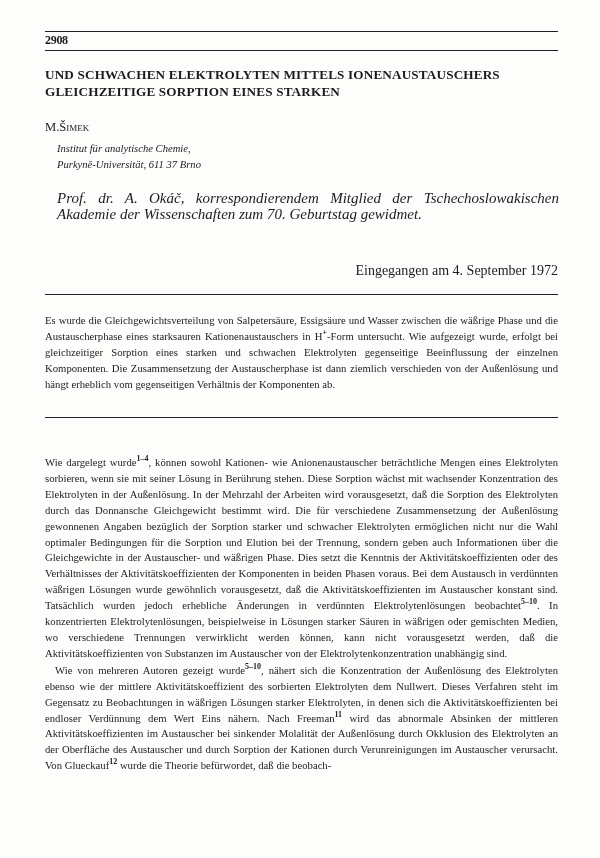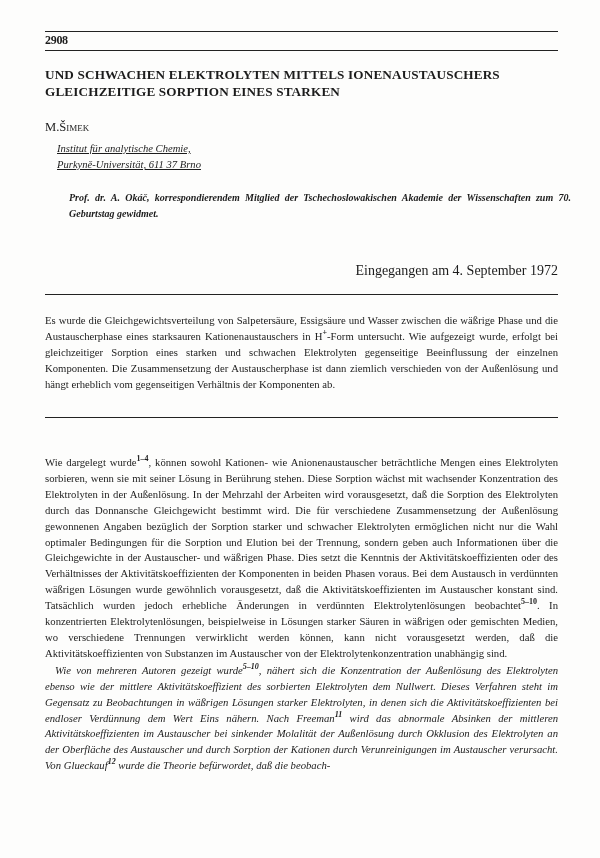--- a/index.html
+++ b/index.html
@@ -7,27 +7,27 @@
       width: 600px; height: 858px; background: #fdfdfc; overflow: hidden;
       font-family: "Liberation Serif", "DejaVu Serif", serif; color: #1c1c1c;
       position: relative;
     }
     .page { position: absolute; left: 45px; top: 0; width: 513px; height: 768px; }
     .rule { position: absolute; left: 0; width: 513px; height: 0; border-top: 1.6px solid #222; }
     .pagenum { position: absolute; left: 0; top: 33px; font-size: 12px; font-weight: bold; letter-spacing: -0.3px; }
     .title { position: absolute; left: 0; top: 66px; font-size: 13.2px; font-weight: bold; line-height: 17px; letter-spacing: 0.15px; white-space: nowrap; }
     .author { position: absolute; left: 0; top: 120px; font-size: 12.6px; line-height: 14px; }
     .author .sc { font-variant: small-caps; margin-top: 39px; }
-    .affil { position: absolute; left: 12px; top: 141px; font-size: 10.6px; font-style: italic; line-height: 16px; text-decoration: underline; }
-    .dedication { position: absolute; left: 24px; top: 190px; width: 502px; font-size: 10px; font-style: italic; line-height: 16px; text-align: justify; font-weight: bold; }
+    .affil { position: absolute; left: 12px; top: 141px; font-size: 10.6px; font-style: italic; line-height: 16px; }
+    .dedication { position: absolute; left: 12px; top: 190px; width: 502px; font-size: 15px; font-style: italic; line-height: 16px; text-align: justify; }
     .received { position: absolute; right: 0; top: 263px; font-size: 14px; }
     .abstract { position: absolute; left: 0; top: 312px; width: 513px; font-size: 10.7px; line-height: 16px; text-align: justify; }
     .body-text { position: absolute; left: 0; top: 455px; width: 513px; font-size: 10.7px; line-height: 15.9px; text-align: justify; }
     .body-text p { margin: 0; }
-    .body-text p.indent { text-indent: 10px; margin-top: 1px; font-style: italic; }
+    .body-text p.indent { text-indent: 10px; margin-top: 1px; }
     sup { font-size: 8px; font-weight: bold; line-height: 0; }
     .footer { position: absolute; right: 0; top: 832px; font-size: 9.6px; }
   </style>
 </head>
 <body>
 
 <div class="page">
   <div class="rule" style="top:31px"></div>
   <div class="pagenum">2908</div>
   <div class="rule" style="top:50px"></div>

